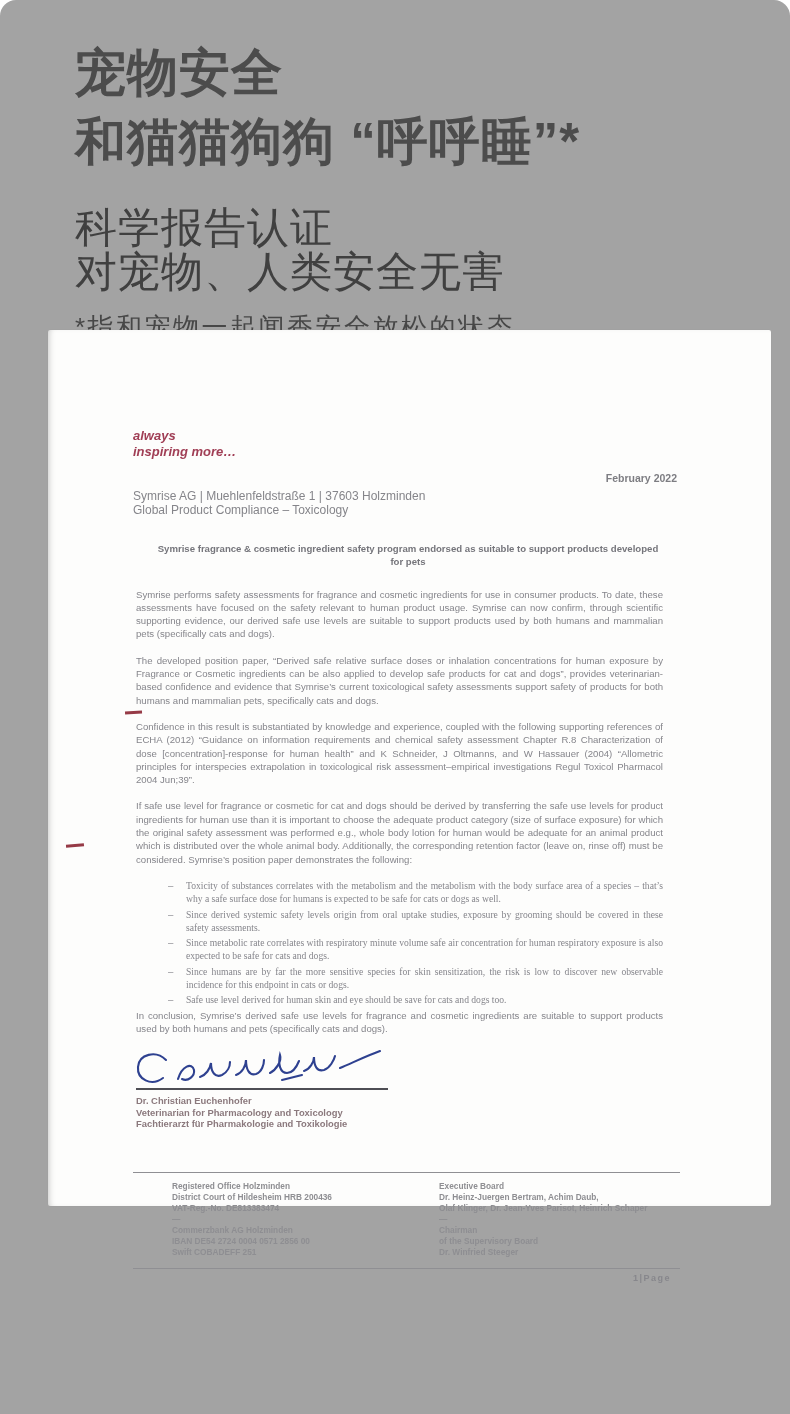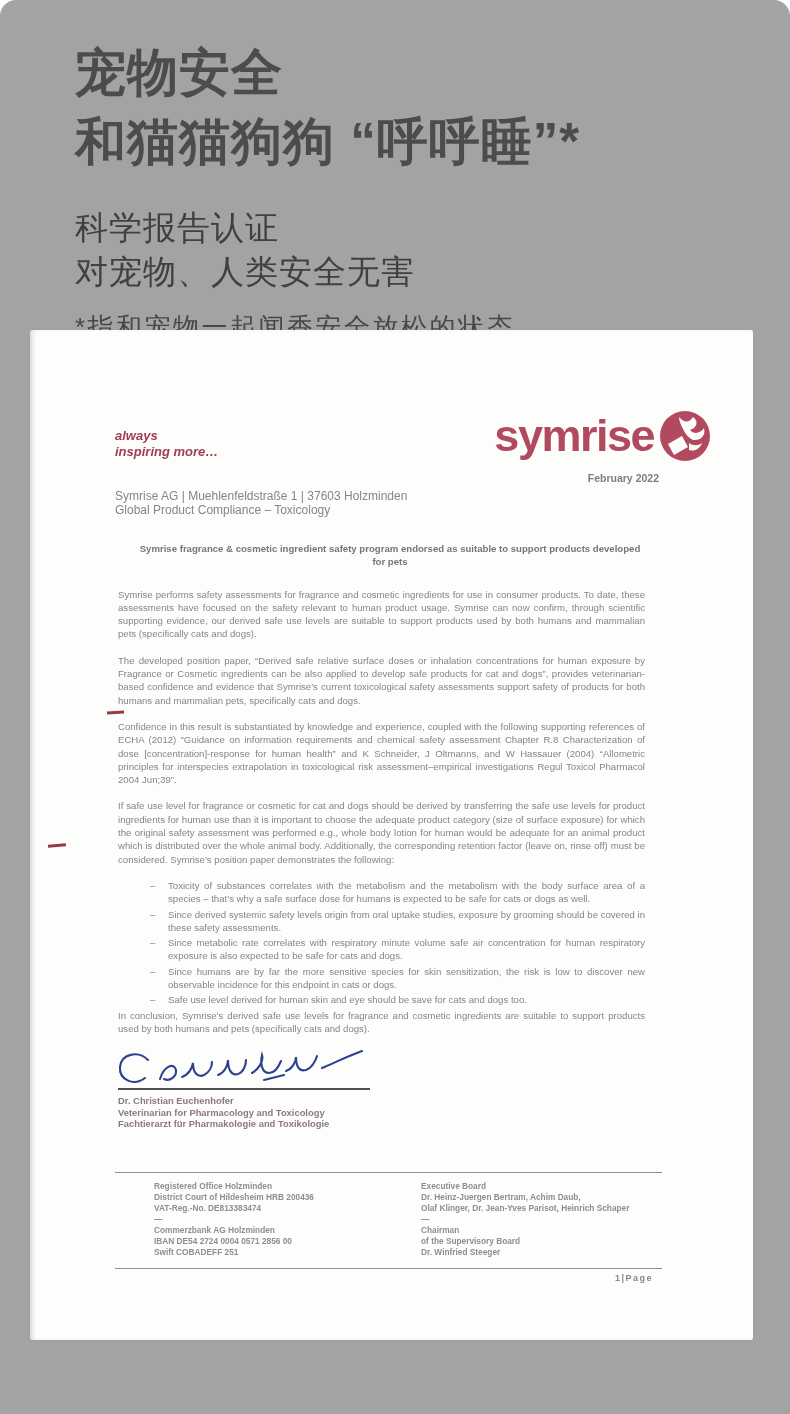--- a/index.html
+++ b/index.html
@@ -7,25 +7,25 @@
     width:790px;height:1414px;position:relative;overflow:hidden;
     background:#ffffff;font-family:"Liberation Sans", sans-serif;
   }
   .canvas{
     position:absolute;left:0;top:0;width:790px;height:1414px;
     background:#a3a3a3;border-radius:16px 16px 0 0;
   }
   
   .hero{position:absolute;left:75px;top:38px;color:#4a4a4a;}
   .hero-title{font-size:51px;font-weight:bold;line-height:69px;color:#4c4c4c;letter-spacing:1px;margin:0;}
-  .hero-sub{font-size:33px;line-height:44px;color:#404040;margin-top:30px;letter-spacing:1px;}
+  .hero-sub{font-size:42px;line-height:44px;color:#404040;margin-top:30px;letter-spacing:1px;}
   .hero-footnote{font-size:26px;color:#474747;margin-top:16px;letter-spacing:2.5px;}
   
   .paper{
-    position:absolute;left:30px;top:330px;width:723px;height:1010px;
+    position:absolute;left:48px;top:330px;width:723px;height:876px;
     background:#fdfdfc;border-radius:2px;
     box-shadow:inset 5px 0 7px -5px rgba(0,0,0,.28), 0 0 1px rgba(0,0,0,.08);
   }
   .scan{position:absolute;inset:0;filter:blur(.3px);}
   .tagline{
     position:absolute;left:85px;top:98px;font-style:italic;font-weight:bold;
     color:#a03e55;font-size:13px;line-height:16px;
   }
   .logo{position:absolute;right:42px;top:80px;display:flex;align-items:flex-start;}
   .logo-text{font-size:45px;font-weight:bold;letter-spacing:-1.5px;line-height:52px;color:#b14a5e;}
@@ -34,21 +34,21 @@
   .address{position:absolute;left:85px;top:160px;font-size:12px;font-weight:normal;line-height:13.5px;color:#85858a;}
   .content{
     position:absolute;left:88px;top:212px;width:527px;
     font-size:9.6px;line-height:13.3px;color:#85858b;text-align:justify;
   }
   .letter-title{text-align:center;font-weight:bold;color:#75757b;margin:0 0 19px 17px;}
   .content p{margin:0 0 13px 0;}
   .bullets{margin-top:1px;}
   .bullet{display:flex;margin:0 0 2px 32px;}
   .b-dash{width:18px;flex:none;}
-  .b-text{flex:1;text-align:justify;}
+  .b-text{flex:1;text-align:justify;font-family:Liberation Serif, serif;}
   .conclusion{margin-top:12px;}
   .sig-svg{display:block;margin:4px 0 0 -6px;}
   .sig-line{width:252px;border-bottom:2px solid #4e4e54;margin-top:-8px;}
   .sig-names{margin-top:5px;font-weight:bold;color:#8b797d;line-height:11.6px;font-size:9.4px;}
   .mark{position:absolute;background:#963a46;}
   .mark1{left:77px;top:381px;width:17px;height:2.5px;transform:rotate(-3deg);}
   .mark2{left:18px;top:514px;width:18px;height:3px;transform:rotate(-5deg);}
   .footer-rule{position:absolute;left:85px;width:547px;border-top:1.5px solid #8f8f93;}
   .rule-top{top:842px;}
   .rule-bottom{top:938px;}
@@ -78,31 +78,20 @@
   </div>
 
   <div class="paper">
     <div class="scan">
 
       <div class="tagline">
         <div>always</div>
         <div>inspiring more…</div>
       </div>
 
-      <div class="logo">
-        <span class="logo-text">symrise</span>
-        <span class="logo-globe">
-          <svg viewBox="0 0 52 52" width="52" height="52">
-            <circle cx="26" cy="26" r="25" fill="#b14a5e"></circle>
-            <path d="M9 34 L23 26 L29 37 L15 45 Z" fill="#fdfdfc"></path>
-            <path d="M20 7 C26 14 31 12 34 7 C40 11 38 18 31 20 C35 25 42 23 45 18 C47 25 42 31 34 30 C30 28 26 24 24 19 C22 15 20 11 20 7 Z" fill="#fdfdfc"></path>
-            <path d="M30 33 C34 36 39 36 43 33 C41 39 35 42 30 40 Z" fill="#fdfdfc"></path>
-          </svg>
-        </span>
-      </div>
 
       <div class="letter-date">February 2022</div>
 
       <div class="address">
         <div>Symrise AG | Muehlenfeldstraße 1 | 37603 Holzminden</div>
         <div>Global Product Compliance – Toxicology</div>
       </div>
 
       <div class="content">
         <div class="letter-title">Symrise fragrance &amp; cosmetic ingredient safety program endorsed as suitable to support products developed for pets</div>

